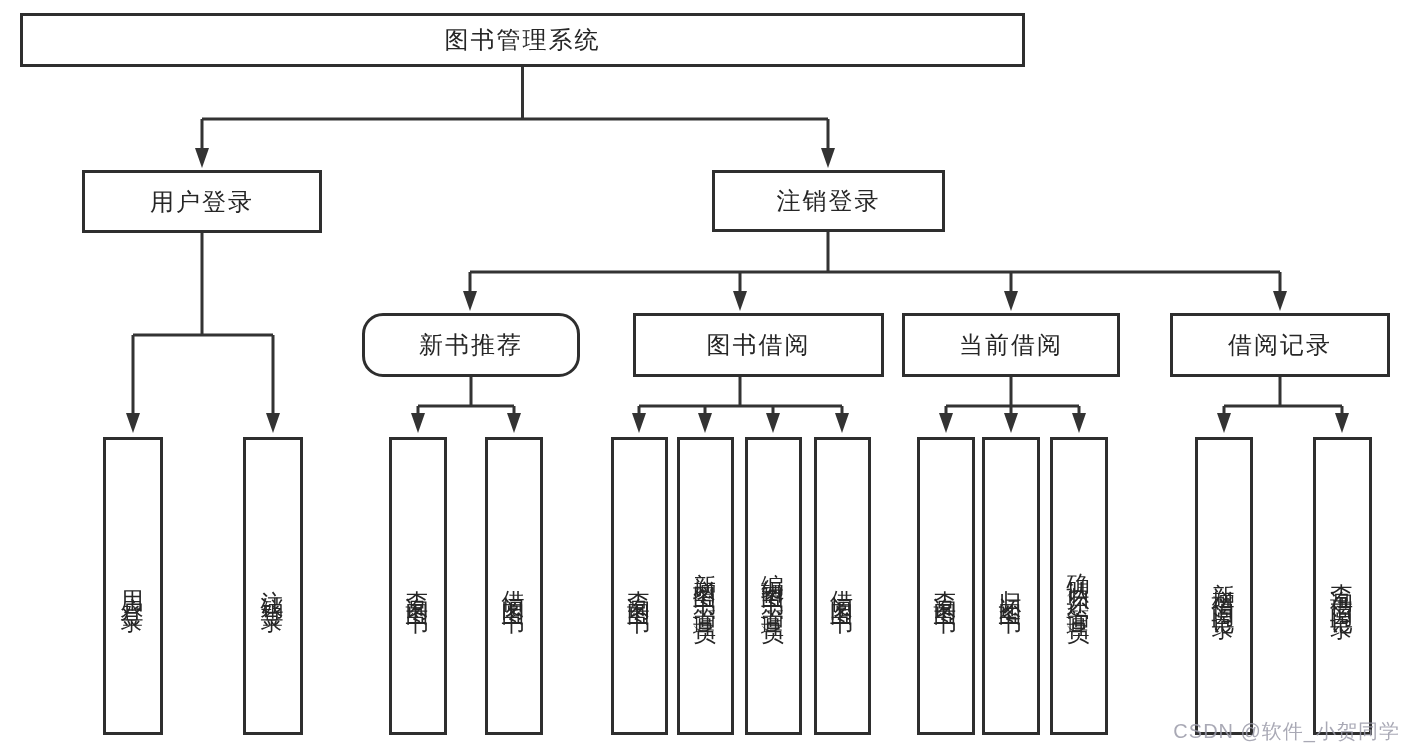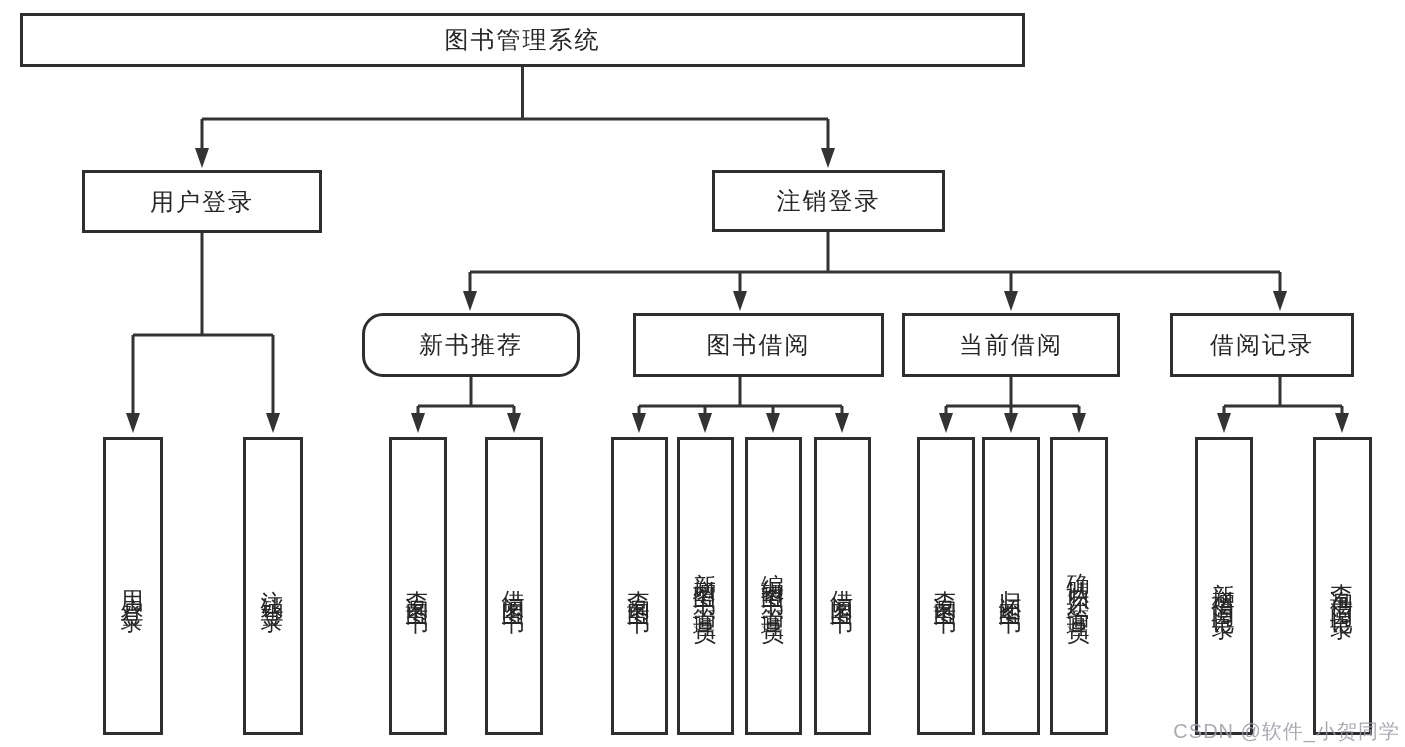--- a/index.html
+++ b/index.html
@@ -105,21 +105,21 @@
 
   <div class="box h" style="left:362px; top:313px; width:218px; height:64px;border-radius:21px;">
     <span>新书推荐</span>
   </div>
   <div class="box h" style="left:633px; top:313px; width:251px; height:64px;">
     <span>图书借阅</span>
   </div>
   <div class="box h" style="left:902px; top:313px; width:218px; height:64px;">
     <span>当前借阅</span>
   </div>
-  <div class="box h" style="left:1170px; top:313px; width:184px; height:64px;">
+  <div class="box h" style="left:1170px; top:313px; width:220px; height:64px;">
     <span>借阅记录</span>
   </div>
 
   <div class="box v" style="left:103px; width:60px;">
     <span class="leaf-label">用户登录</span>
   </div>
   <div class="box v" style="left:243px; width:60px;">
     <span class="leaf-label">注销登录</span>
   </div>
 

